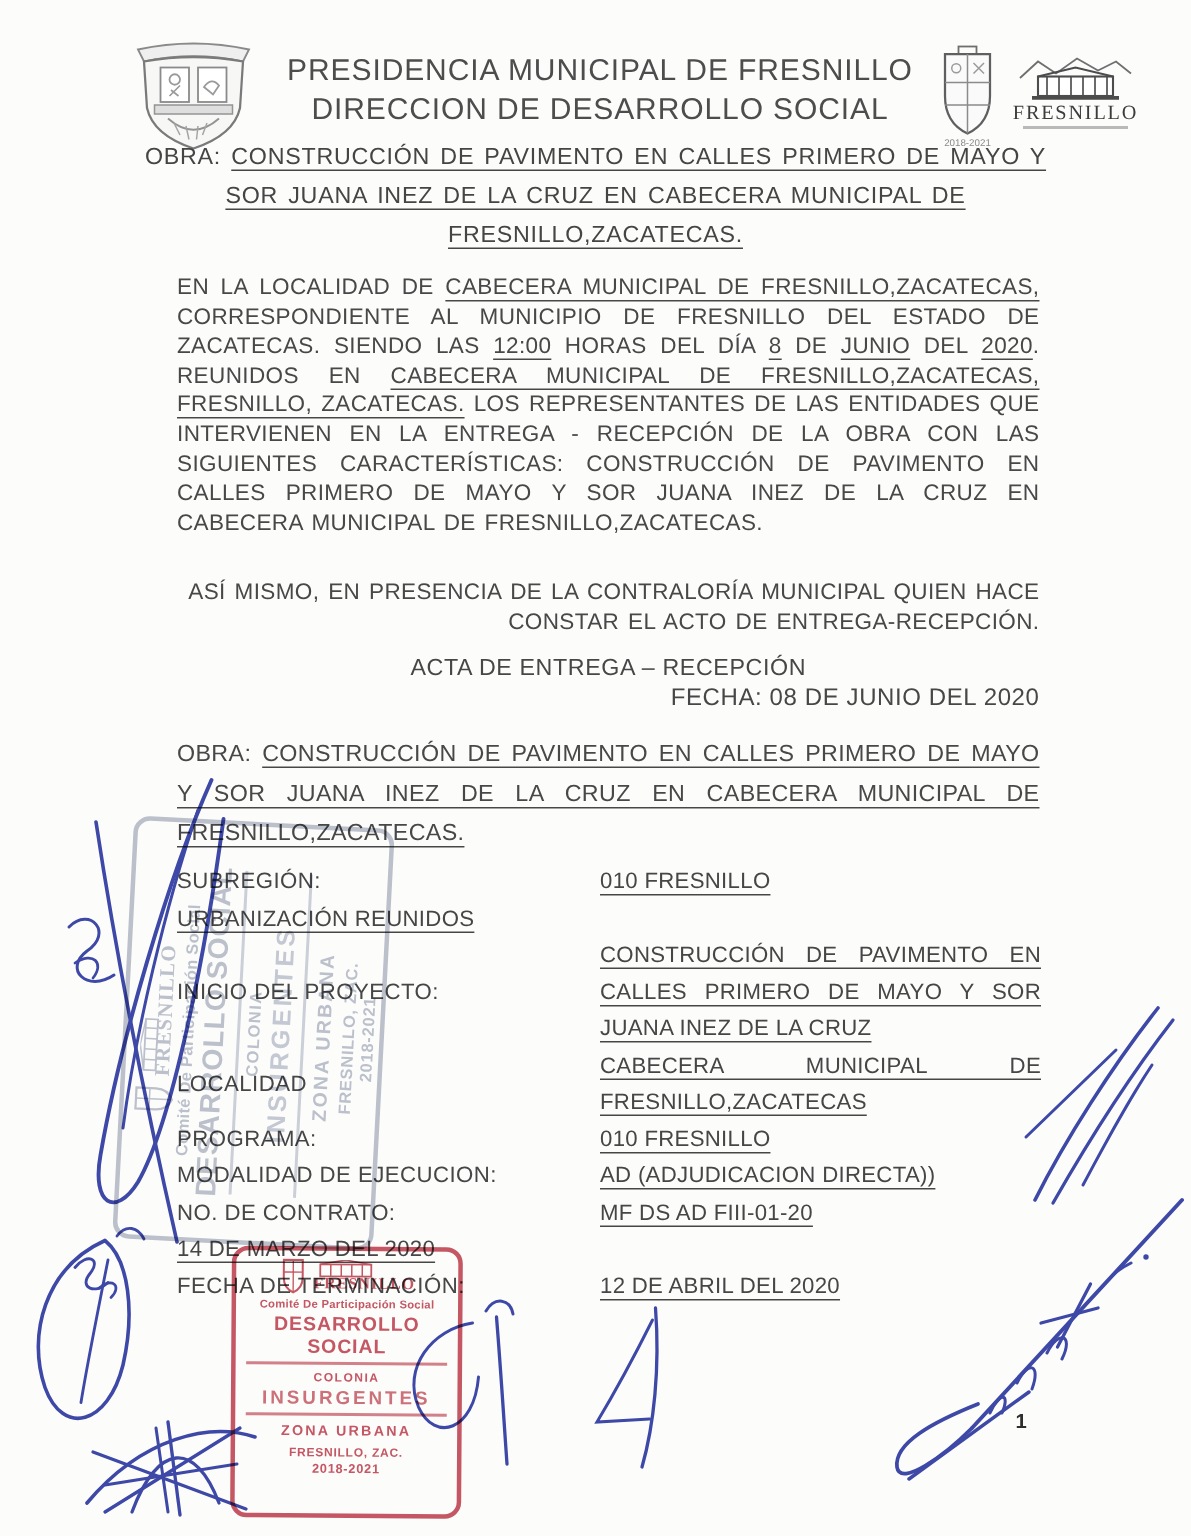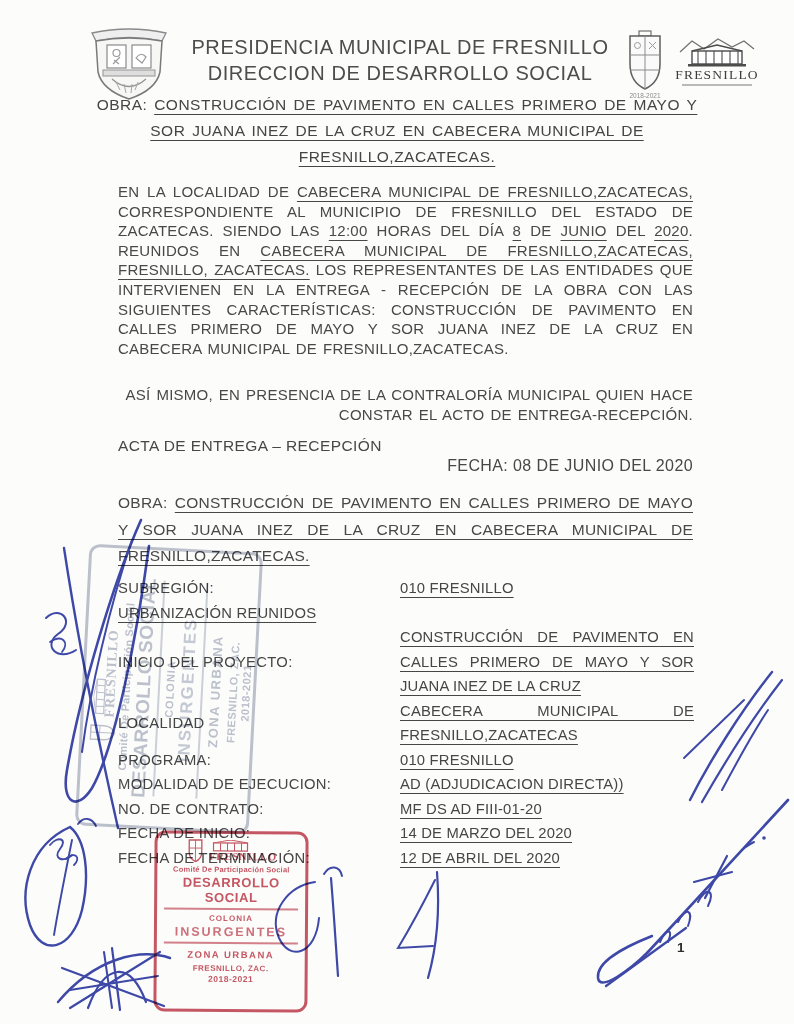--- a/index.html
+++ b/index.html
@@ -14,21 +14,21 @@
   .title-block{left:110px;top:34px;width:580px;text-align:center;letter-spacing:.6px;color:#4d4d4d;}
   .title-line{font-size:20px;line-height:26px;white-space:nowrap;}
   .obra-head{left:95px;top:92px;width:604px;text-align:center;font-size:15.5px;color:#454545;letter-spacing:.5px;word-spacing:2px;}
   .obra-head div{line-height:26px;}
   .u{text-decoration:underline;text-decoration-thickness:1.4px;text-underline-offset:4px;}
   
   .para{left:118px;width:575px;font-size:15px;line-height:19.6px;text-align:justify;
         letter-spacing:.25px;word-spacing:1.5px;color:#484848;}
   #p1{top:182px;}
   #p2{top:385px;text-align:right;}
-  #acta-title{left:118px;top:437px;width:575px;text-align:left;font-size:15.5px;letter-spacing:.4px;}
+  #acta-title{left:118px;top:437px;width:575px;text-align:center;font-size:15.5px;letter-spacing:.4px;}
   #fecha-line{left:118px;top:457px;width:575px;text-align:right;font-size:16px;letter-spacing:.4px;}
   #obra2{top:490px;line-height:26.5px;font-size:15.5px;}
   
   #details{left:118px;top:576px;width:578px;font-size:14.8px;color:#464646;}
   .drow{display:flex;align-items:center;}
   .lbl{width:282px;line-height:24.5px;letter-spacing:.3px;flex:none;}
   .val{width:294px;line-height:24.5px;text-align:justify;letter-spacing:.2px;
        text-decoration:underline;text-decoration-thickness:1.3px;text-underline-offset:3.5px;}
   
   #coa-left{left:82px;top:24px;width:94px;height:80px;}
@@ -150,21 +150,20 @@
   </div>
   <div class="drow">
     <div class="lbl">MODALIDAD DE EJECUCION:</div>
     <div class="val">AD (ADJUDICACION DIRECTA))</div>
   </div>
   <div class="drow">
     <div class="lbl">NO. DE CONTRATO:</div>
     <div class="val">MF DS AD FIII-01-20</div>
   </div>
   <div class="drow">
-    <div class="lbl">FECHA DE INICIO:</div>
     <div class="val">14 DE MARZO DEL 2020</div>
   </div>
   <div class="drow">
     <div class="lbl">FECHA DE TERMINACIÓN:</div>
     <div class="val">12 DE ABRIL DEL 2020</div>
   </div>
 </div>
 
 <div class="abs" id="page-num">1</div>
 

